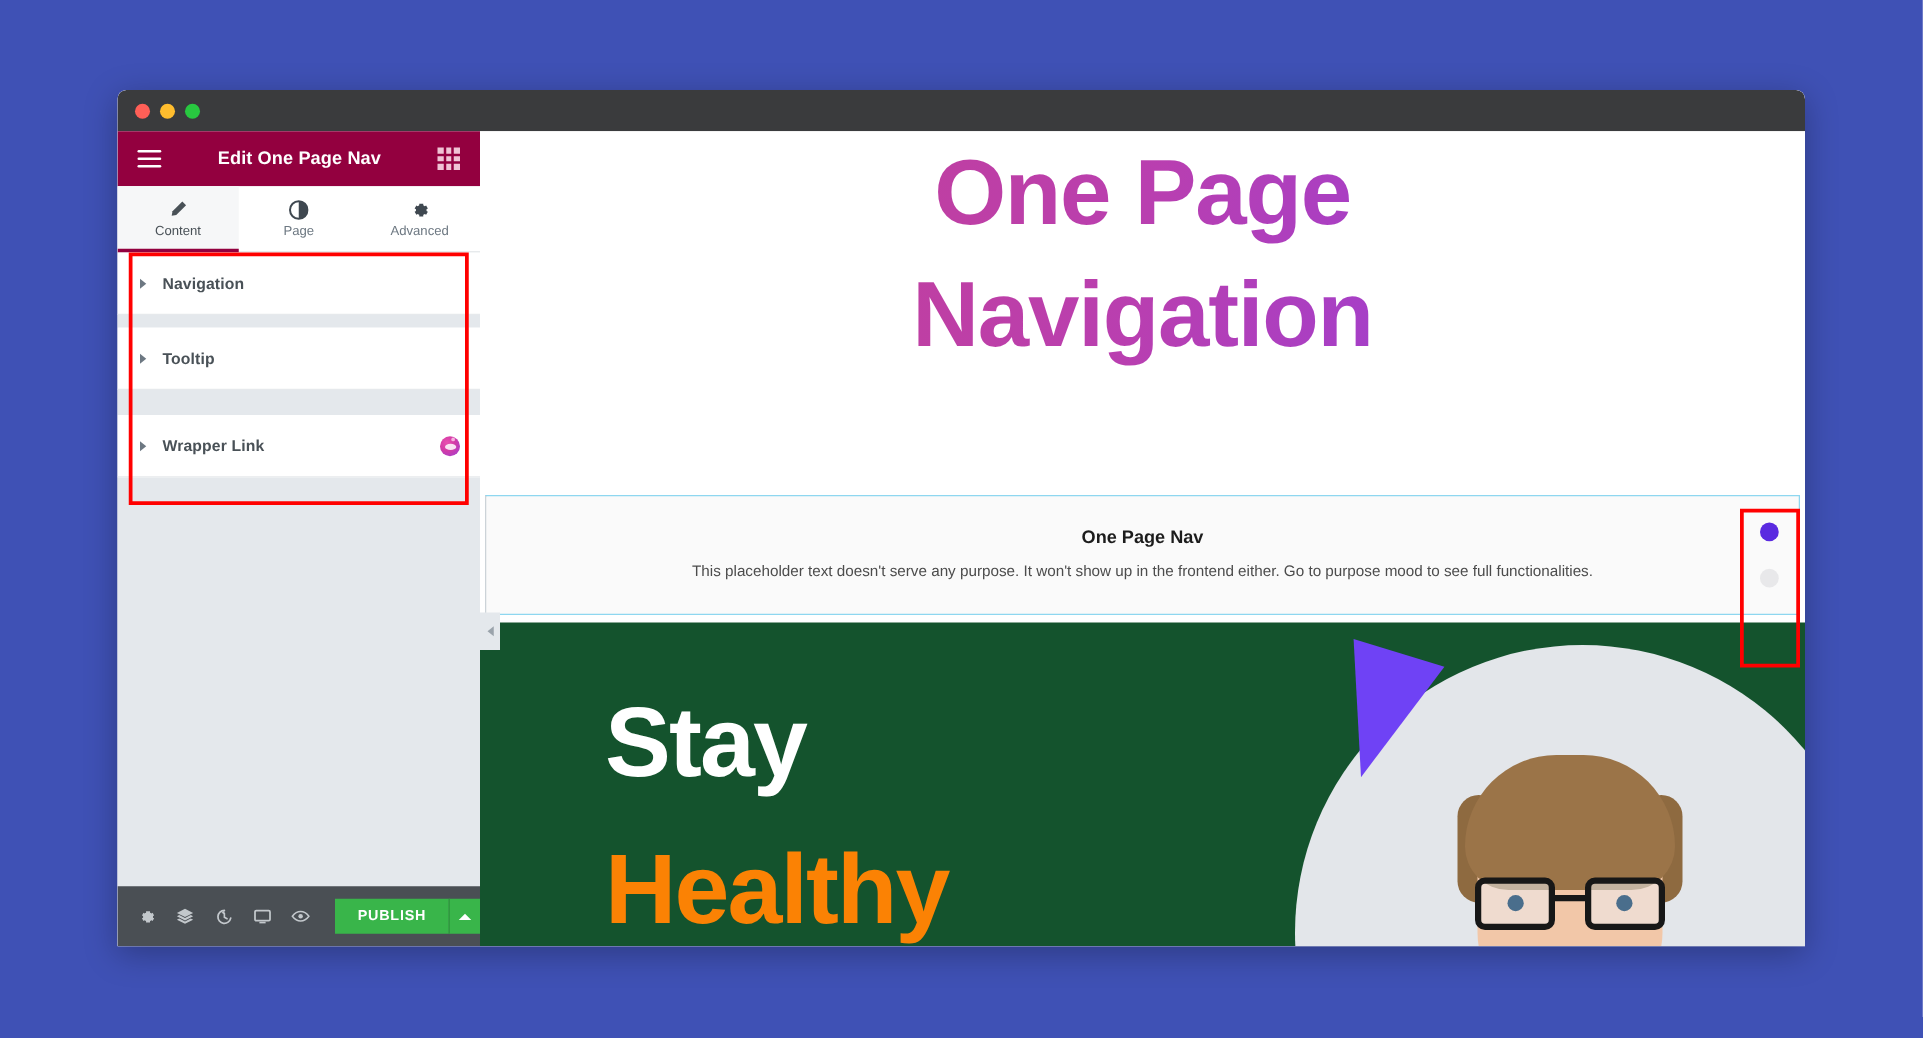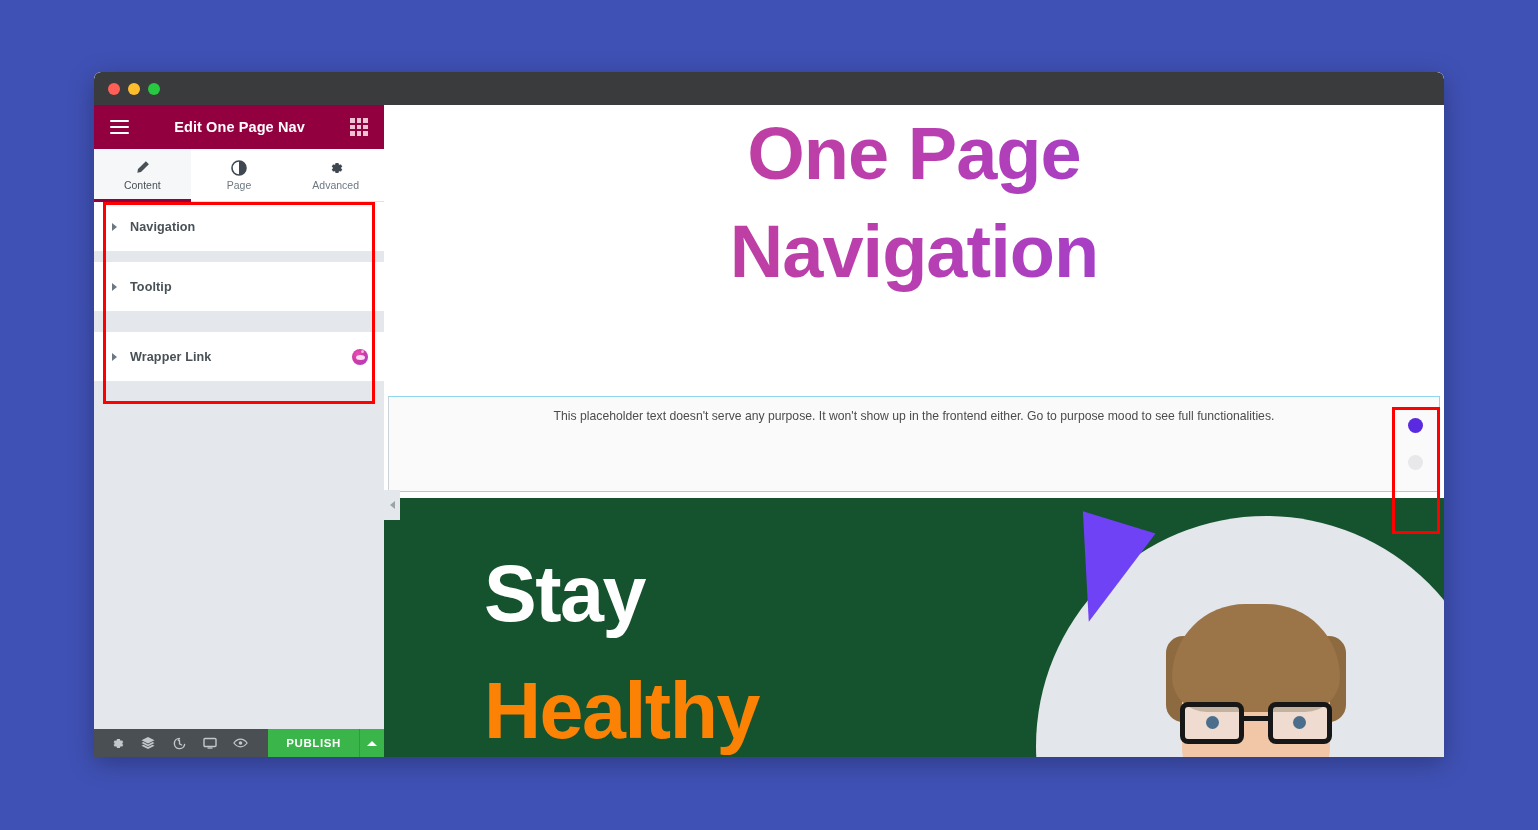--- a/index.html
+++ b/index.html
@@ -123,21 +123,21 @@
   
   #sections-highlight {
     position: absolute; left: 9px; top: 0; width: 272px; height: 202px;
     border: 3px solid #ff0000; pointer-events: none; z-index: 5;
   }
 
   #panel-body-fill { flex: 1; background: #e4e8ec; }
 
   
   #panel-footer {
-    height: 28px; background: #4a4f54; flex: 0 0 auto;
+    height: 48px; background: #4a4f54; flex: 0 0 auto;
     display: flex; align-items: center; padding-left: 8px; gap: 0;
   }
   .foot-ico {
     width: 32px; height: 40px; display: flex;
     align-items: center; justify-content: center;
     cursor: pointer; color: #c3c8cc;
   }
   .foot-ico svg { display: block; }
   #publish-btn {
     margin-left: 12px; height: 28px; background: #39b54a;
@@ -416,20 +416,21 @@
   </div>
 
   <div id="preview">
 
     <div id="page-heading">
       <div>One Page</div>
       <div>Navigation</div>
     </div>
 
     <div id="widget-block">
+      <div id="widget-title">One Page Nav</div>
       <div id="widget-sub">This placeholder text doesn't serve any purpose. It won't show up in the frontend either. Go to purpose mood to see full functionalities.</div>
     </div>
 
     <div id="nav-dots">
       <span class="nav-dot active"></span>
       <span class="nav-dot inactive"></span>
     </div>
     <div id="dots-highlight"></div>
 
     <div id="hero">

